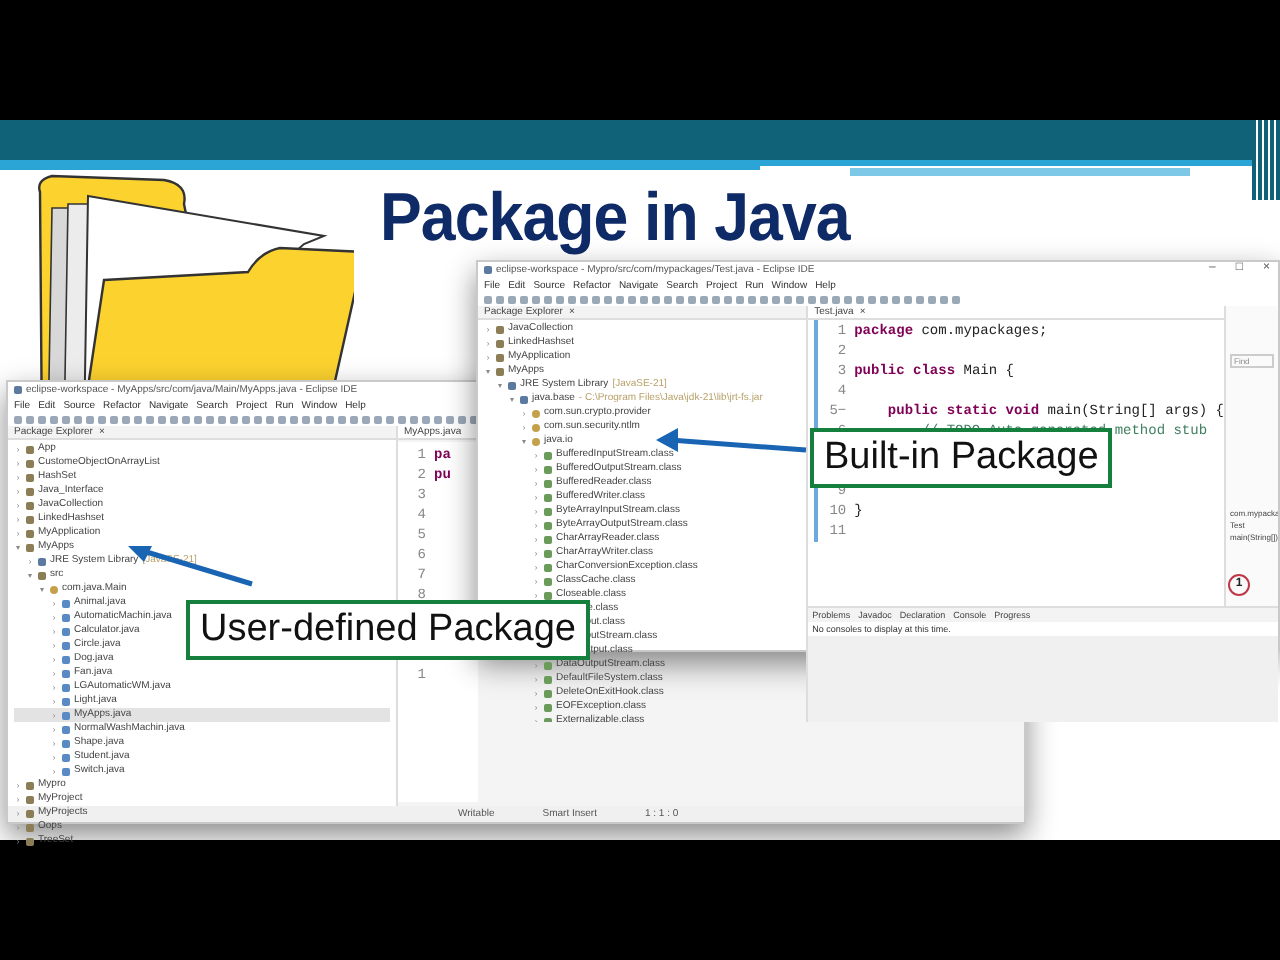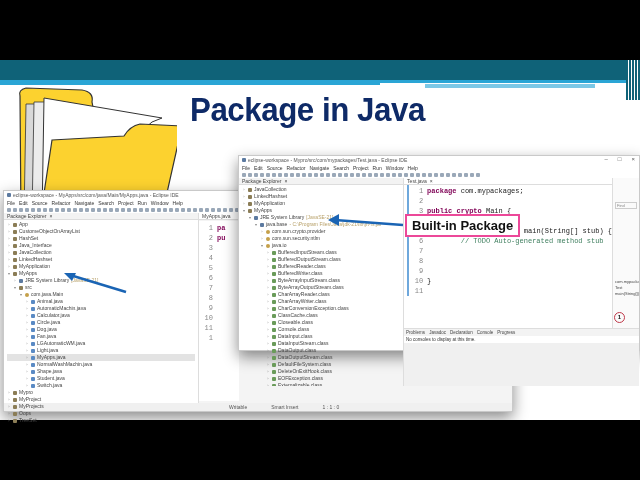--- a/index.html
+++ b/index.html
@@ -29,21 +29,21 @@
   .ic.pkg { background: #c5a04a; border-radius: 50%; }
   .ic.lib { background: #5c7aa0; }
   .ic.java { background: #5a8ac4; }
   .ic.cls { background: #6a9b5a; }
   .muted { color: #b8a16a; }
   .code-line { height: 10px; line-height: 10px; font-family: "Liberation Mono", monospace; font-size: 7px; white-space: pre; color: #222; }
   .ln { color: #888; display: inline-block; width: 14px; text-align: right; margin-right: 4px; }
   .kw { color: #7f0055; font-weight: bold; }
   .cm { color: #3f7f5f; }
 
-  .callout { position: absolute; background: #fff; border: 2px solid #ec4899; font-weight: bold; color: #111; font-size: 13px; padding: 2px 5px; white-space: nowrap; }
+  .callout { position: absolute; background: #fff; border: 2px solid #15803d; font-weight: normal; color: #111; font-size: 19px; padding: 2px 5px; white-space: nowrap; }
   .arrow { position: absolute; }
   .statusbar { height: 8px; display: flex; align-items: center; font-size: 5px; color: #555; gap: 24px; padding-left: 30px; background: #f0f0f0; }
 </style>
 </head>
 <body>
 
 <div class="stage">
   <div class="slide">
     <div class="band-top"></div>
     <div class="band-light"></div>
@@ -296,21 +296,21 @@
           </div>
       </div>
     </div>
     <div class="statusbar" style="padding-left:225px;">
       <span>Writable</span>
       <span>Smart Insert</span>
       <span>1 : 1 : 0</span>
     </div>
   </div>
 
-  <div class="win" id="winR" style="left:238px; top:155px; width:402px; height:196px;">
+  <div class="win" id="winR" style="left:238px; top:130px; width:402px; height:196px;">
     <div class="titlebar" style="position:relative;">
       <span class="ic lib"></span>
       <span>eclipse-workspace - Mypro/src/com/mypackages/Test.java - Eclipse IDE</span>
       <span style="position:absolute; right:4px; top:0; display:flex; gap:10px; font-size:6px;">
         <span>–</span>
         <span>□</span>
         <span>×</span>
       </span>
     </div>
     <div class="menubar" id="menuR">
@@ -526,23 +526,23 @@
       <div style="flex:1; display:flex; flex-direction:column;">
         <div style="display:flex; height:150px;">
           <div style="flex:1; position:relative;">
             <div class="pane-title" style="background:#fff;">
               <span>Test.java</span>
               <span style="margin-left:3px;">×</span>
             </div>
             <div id="codeR" style="padding-top:1px; border-left:2px solid #6fa8dc; margin-left:3px;">
                 <div class="code-line"><span class="ln">1</span><span class="kw">package</span><span> com.mypackages;</span></div>
                 <div class="code-line"><span class="ln">2</span></div>
-                <div class="code-line"><span class="ln">3</span><span class="kw">public</span><span> </span><span class="kw">crypto</span><span> Main {</span></div>
+                <div class="code-line"><span class="ln">3</span><span class="kw">public</span><span> </span><span class="kw">class</span><span> Main {</span></div>
                 <div class="code-line"><span class="ln">4</span></div>
-                <div class="code-line"><span class="ln">5−</span><span>    </span><span class="kw">public</span><span> </span><span class="kw">static</span><span> </span><span class="kw">void</span><span> main(String[] stub) {</span></div>
+                <div class="code-line"><span class="ln">5−</span><span>    </span><span class="kw">public</span><span> </span><span class="kw">static</span><span> </span><span class="kw">void</span><span> main(String[] args) {</span></div>
                 <div class="code-line"><span class="ln">6</span><span class="cm">        // TODO Auto-generated method stub</span></div>
                 <div class="code-line"><span class="ln">7</span></div>
                 <div class="code-line"><span class="ln">8</span></div>
                 <div class="code-line"><span class="ln">9</span></div>
                 <div class="code-line"><span class="ln">10</span><span>}</span></div>
                 <div class="code-line"><span class="ln">11</span></div>
               </div>
           </div>
           <div style="width:27px; border-left:1px solid #ddd; background:#fafafa; position:relative;">
             <div style="margin:24px 2px 0; border:1px solid #ccc; height:7px; font-size:4px; color:#888; padding-left:1px;">Find</div>
@@ -569,14 +569,15 @@
 
   <svg class="arrow" style="left:60px; top:270px;" width="70" height="30" viewBox="0 0 70 30">
     <line x1="66" y1="22" x2="10" y2="5" stroke="#1a64b4" stroke-width="2.5"></line>
     <polygon points="4,3 16,3 12,11" fill="#1a64b4"></polygon>
   </svg>
   <svg class="arrow" style="left:325px; top:212px;" width="80" height="20" viewBox="0 0 80 20">
     <line x1="78" y1="13" x2="10" y2="8" stroke="#1a64b4" stroke-width="2.5"></line>
     <polygon points="3,8 14,2 14,14" fill="#1a64b4"></polygon>
   </svg>
 
+  <div class="callout" style="left:93px; top:300px;">User-defined Package</div>
   <div class="callout" style="left:405px; top:214px;">Built-in Package</div>
 </div>
 
 </body></html>

